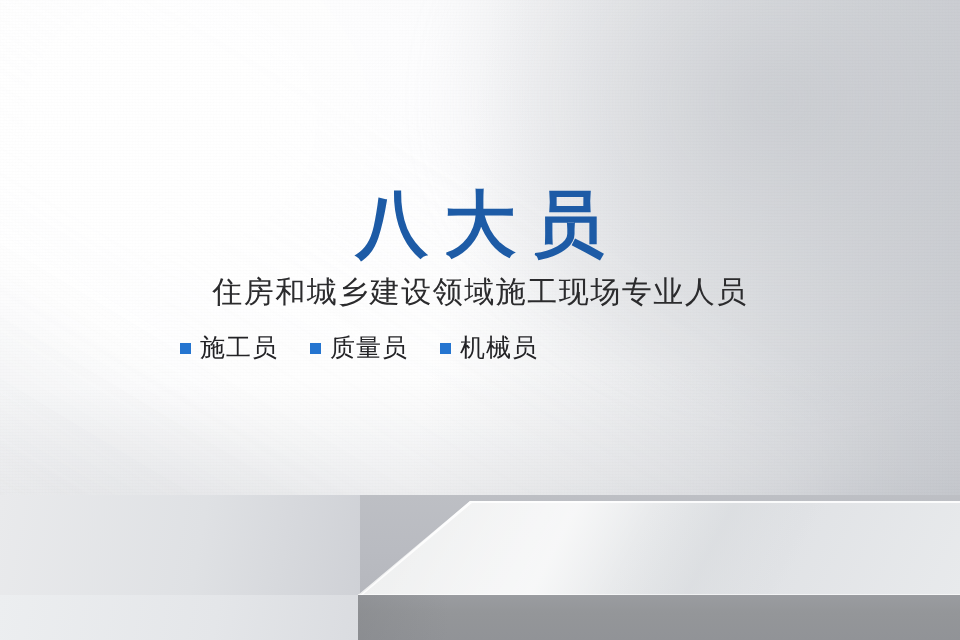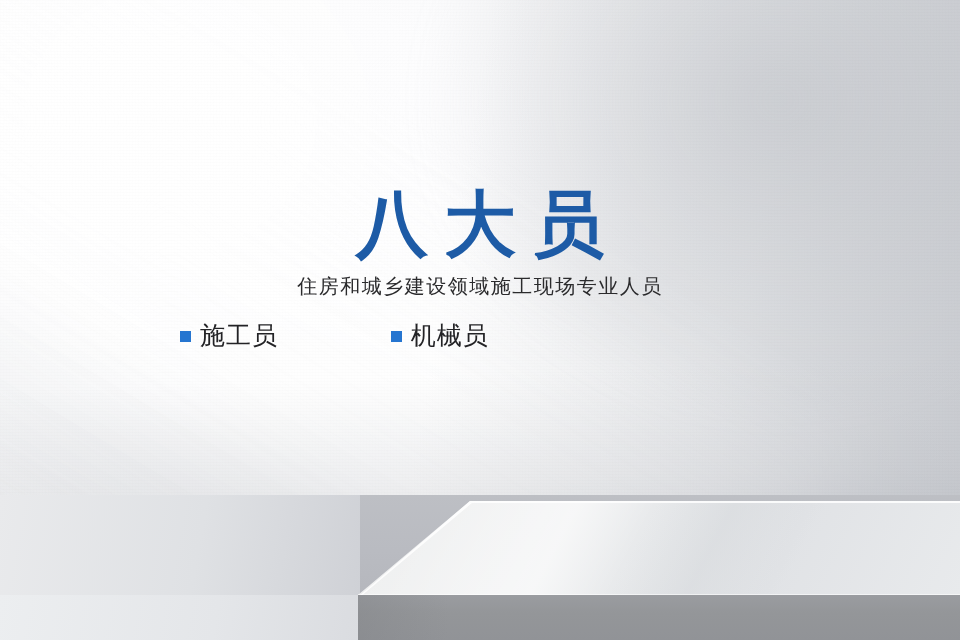--- a/index.html
+++ b/index.html
@@ -187,33 +187,33 @@
     font-weight: 700;
     line-height: 1.06;
     letter-spacing: 16px;
     text-indent: 16px;
     color: #1d5ba6;
     margin: 0;
     padding: 0;
   }
   .subtitle {
     font-family: "DejaVu Sans", "Liberation Sans", sans-serif;
-    font-size: 20px;
+    font-size: 30px;
     font-weight: 400;
     letter-spacing: 1.5px;
     color: #2b2b2d;
     margin: 12px 0 0 0;
     line-height: 1.2;
   }
 
   .roles {
     width: 600px;
     margin: 24px auto 0 auto;
     display: grid;
-    grid-template-columns: repeat(3, 1fr);
+    grid-template-columns: repeat(5, 1fr);
     row-gap: 10px;
     column-gap: 0px;
     justify-items: start;
     gap: 32px;
   }
   .role-item {
     display: flex;
     align-items: center;
     gap: 9px;
     white-space: nowrap;
@@ -267,20 +267,24 @@
 
     <p class="subtitle">住房和城乡建设领域施工现场专业人员</p>
 
     <div class="roles">
 
       <div class="role-item">
         <span class="role-bullet"></span>
         <span class="role-label">施工员</span>
       </div>
 
+      <div class="role-item">
+        <span class="role-bullet"></span>
+        <span class="role-label">质量员</span>
+      </div>
 
 
 
 
 
       <div class="role-item">
         <span class="role-bullet"></span>
         <span class="role-label">机械员</span>
       </div>
 

